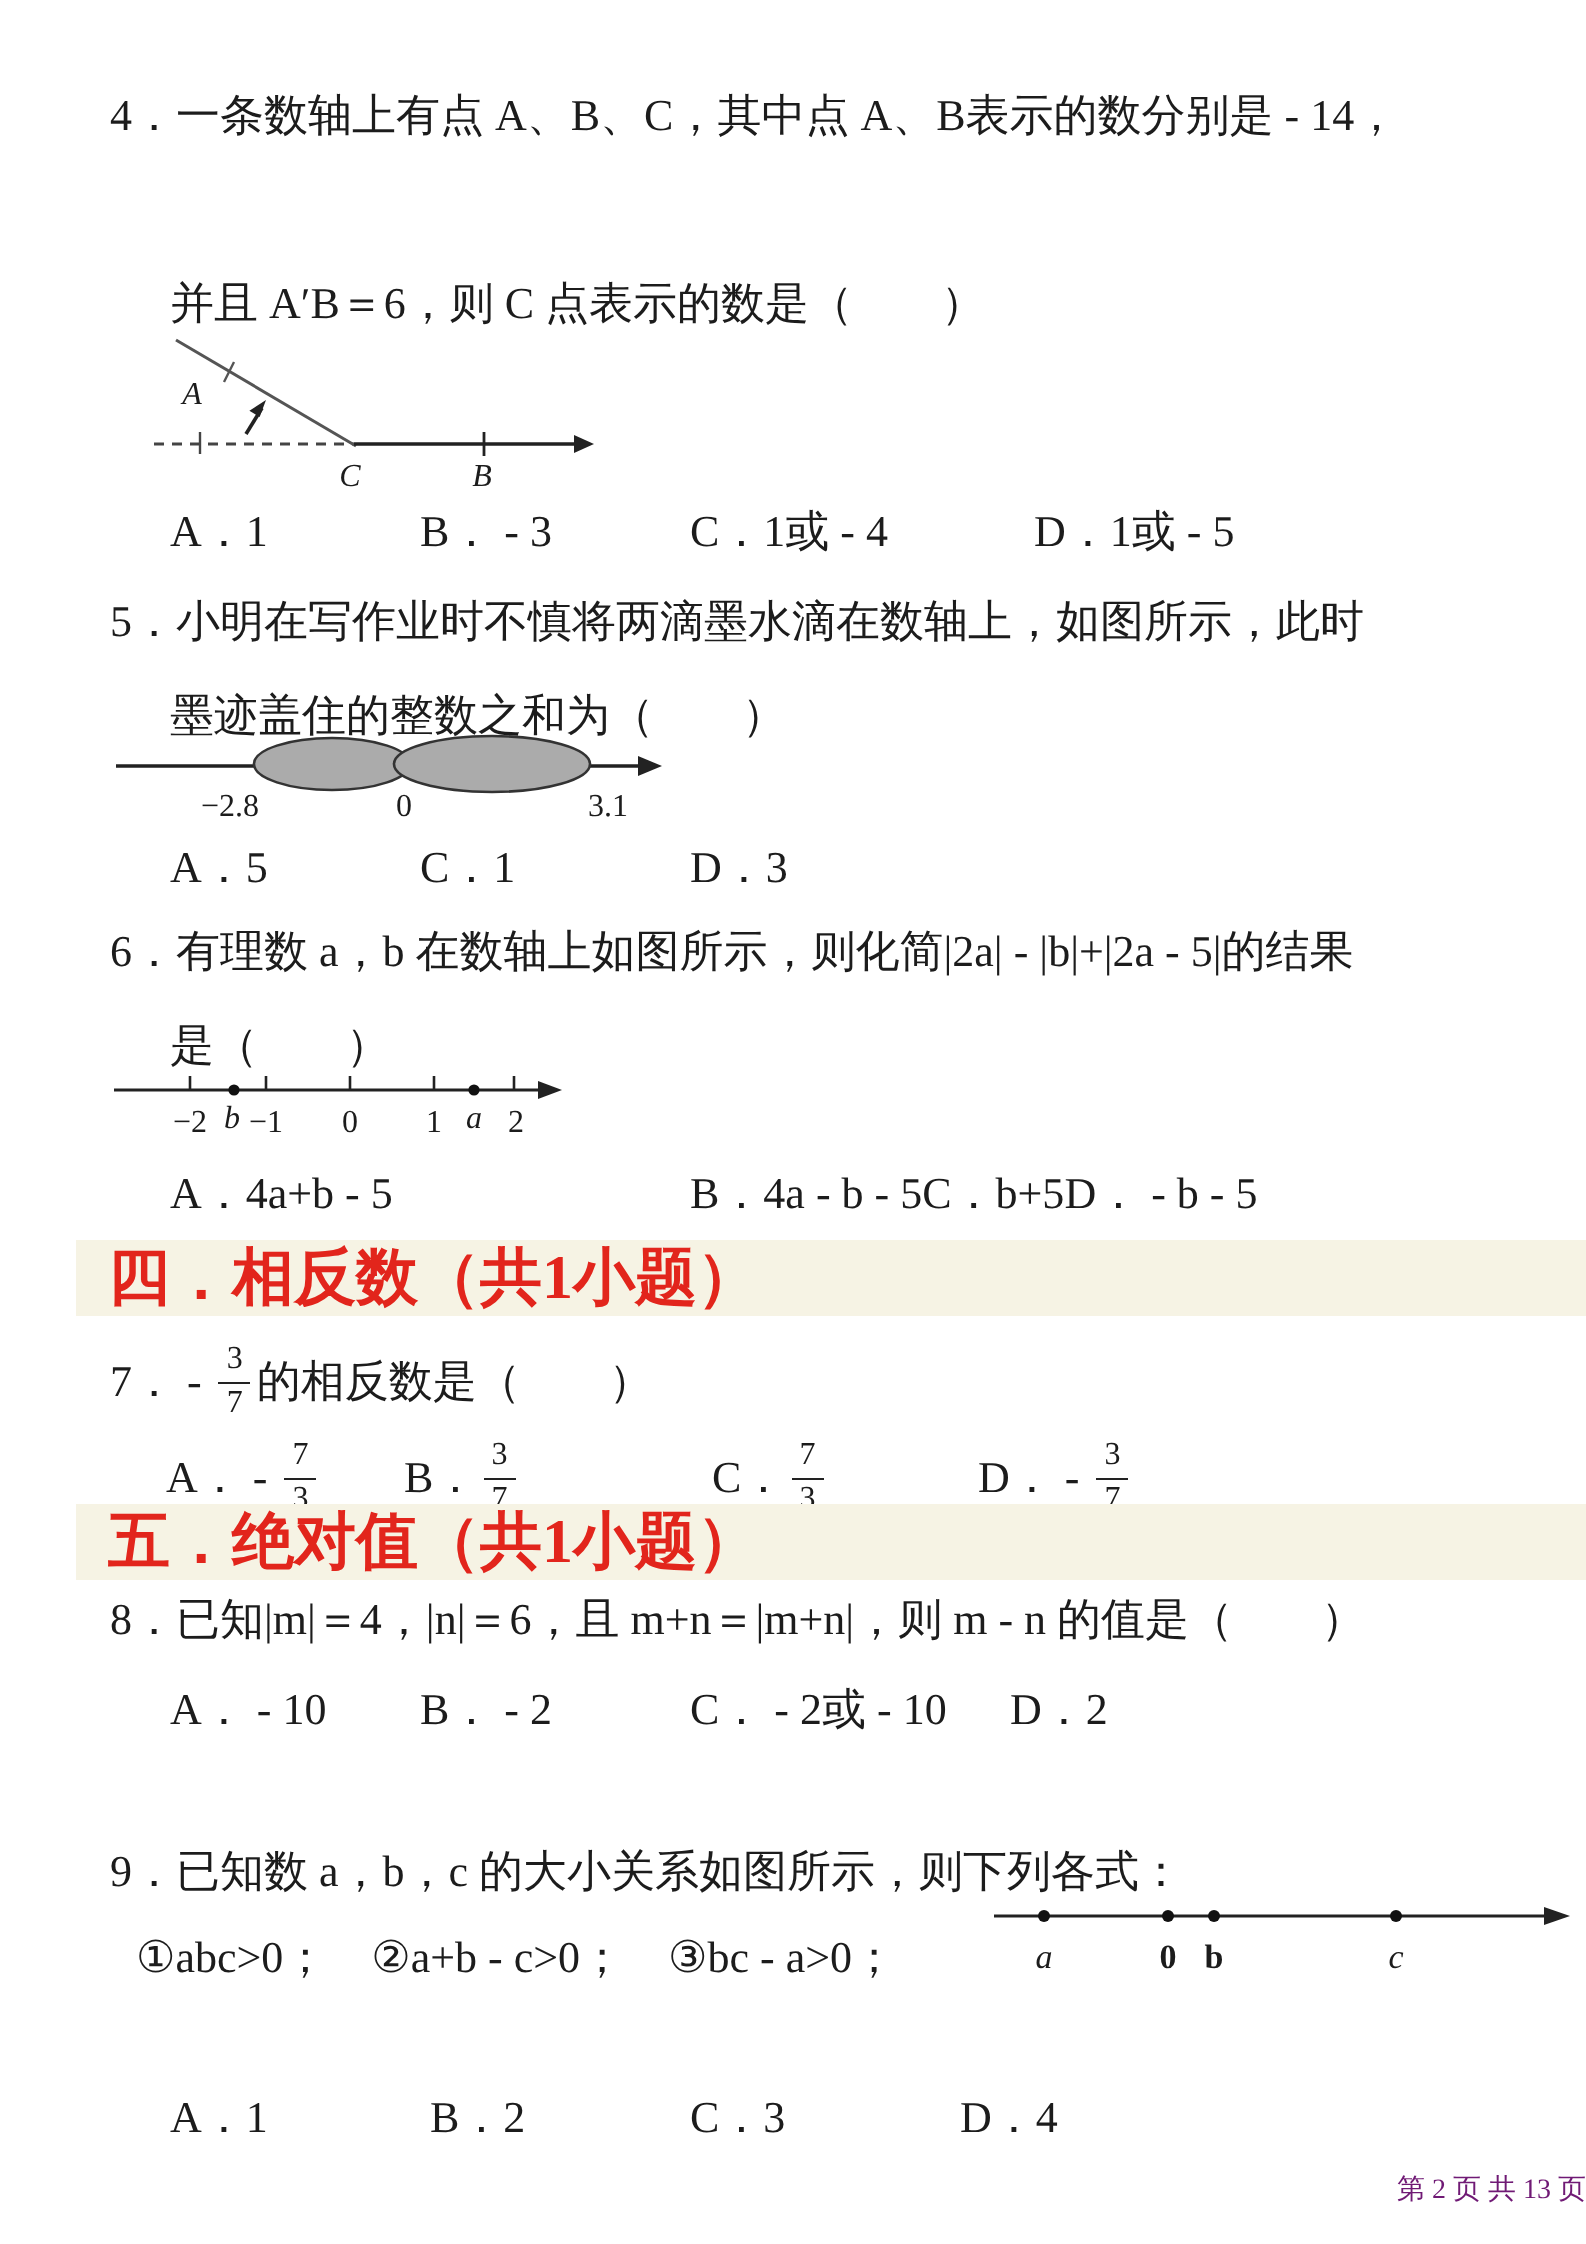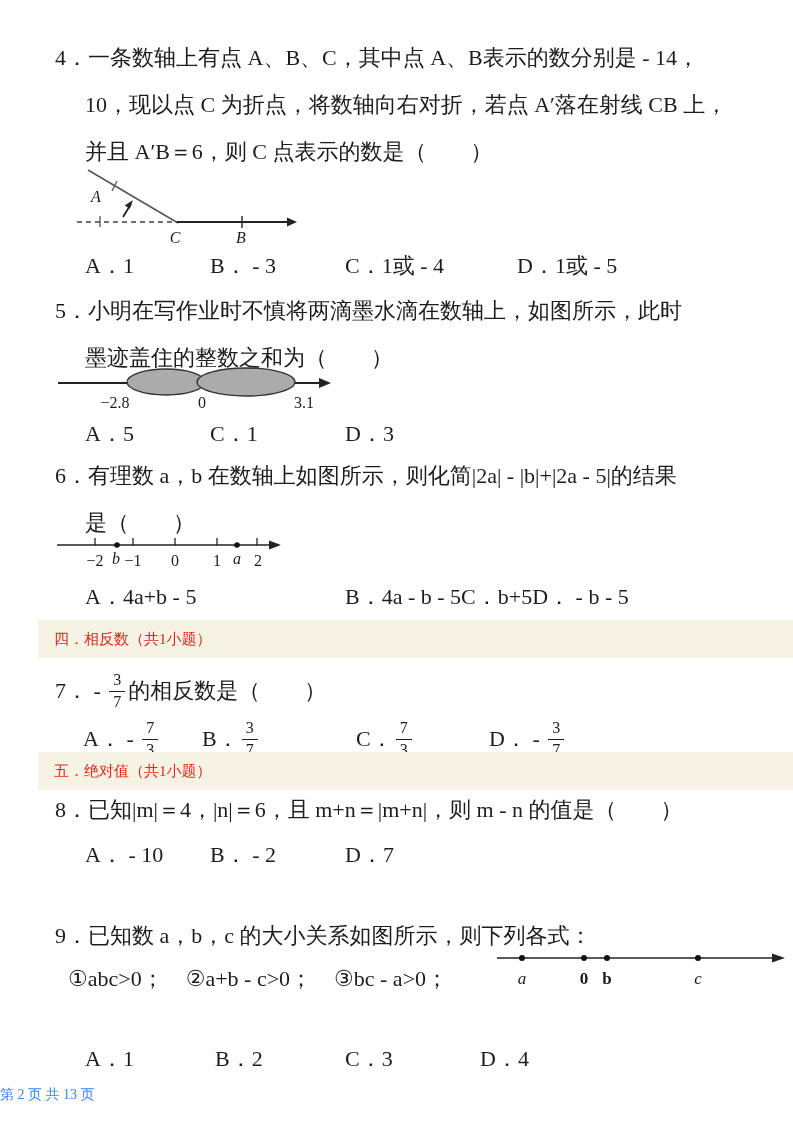--- a/index.html
+++ b/index.html
@@ -12,41 +12,40 @@
     position:relative;width:793px;height:1122px;background:#fff;overflow:hidden;
     font-family:"Liberation Serif","DejaVu Serif",serif;
     font-size:22px;color:#1c1c1c;
   }
   .line{position:absolute;white-space:pre;line-height:30px;}
   .opts{position:absolute;display:flex;white-space:pre;line-height:30px;}
   .opts span{display:inline-block;white-space:pre;}
   .heading{
     position:absolute;left:38px;right:0;height:38px;box-sizing:border-box;
     background:var(--strip-bg);color:var(--heading-red);
-    font-weight:normal;font-size:15px;display:flex;align-items:center;
+    font-weight:bold;font-size:31px;display:flex;align-items:center;
     padding-left:16px;white-space:pre;
   }
   .fline{position:absolute;display:flex;align-items:center;height:54px;white-space:pre;}
   .fcell{display:flex;align-items:center;white-space:pre;}
   .frac{display:inline-flex;flex-direction:column;align-items:center;font-size:16px;line-height:1.15;margin:0 3px;}
   .frac .num{display:block;border-bottom:1.5px solid #222;padding:0 4px 1px;}
   .frac .den{display:block;padding-top:1px;}
   .fig{position:absolute;}
   .fig text{font-family:"Liberation Serif","DejaVu Serif",serif;fill:#1c1c1c;}
   .fig .it{font-style:italic;}
-  .footer{position:absolute;left:0;right:0;top:1086px;text-align:left;
-    font-size:14px;color:#3b82f6;white-space:pre;}
+  .footer{position:absolute;left:0;right:0;top:1086px;text-align:right;
+    font-size:14px;color:#701a75;white-space:pre;}
 </style>
 </head>
 <body>
 
 <div class="page">
 
   <div class="line" style="top:43px;left:55px">4．一条数轴上有点 A、B、C，其中点 A、B表示的数分别是 - 14，</div>
-  <div class="line" style="top:90px;left:85px">10，现以点 C 为折点，将数轴向右对折，若点 A′落在射线 CB 上，</div>
   <div class="line" style="top:137px;left:85px">并且 A′B＝6，则 C 点表示的数是（　　）</div>
 
   <svg class="fig" style="top:165px;left:75px" width="225" height="82" viewBox="0 0 225 82">
     <line x1="2" y1="57" x2="102" y2="57" stroke="#444" stroke-width="1.4" stroke-dasharray="5 4"></line>
     <line x1="25" y1="51" x2="25" y2="62" stroke="#444" stroke-width="1.2"></line>
     <line x1="13" y1="5" x2="103" y2="58" stroke="#555" stroke-width="1.5"></line>
     <line x1="42" y1="16" x2="37" y2="26" stroke="#555" stroke-width="1.2"></line>
     <line x1="48" y1="52" x2="56" y2="39" stroke="#222" stroke-width="1.8"></line>
     <polygon points="58,35 54.8,43.5 49.7,40.4" fill="#222"></polygon>
     <line x1="102" y1="57" x2="214" y2="57" stroke="#222" stroke-width="1.8"></line>
@@ -157,21 +156,22 @@
   </div>
 
   <div class="heading" style="top:752px">
     <span>五．绝对值（共1小题）</span>
   </div>
 
   <div class="line" style="top:795px;left:55px">8．已知|m|＝4，|n|＝6，且 m+n＝|m+n|，则 m - n 的值是（　　）</div>
   <div class="opts" style="top:840px;left:85px">
     <span style="width:125px">A． - 10</span>
     <span style="width:135px">B． - 2</span>
-    <span>D．7</span>
+    <span style="width:160px">C． - 2或 - 10</span>
+    <span>D．2</span>
   </div>
 
 
   <div class="line" style="top:921px;left:55px">9．已知数 a，b，c 的大小关系如图所示，则下列各式：</div>
   <div class="line" style="top:964px;left:68px">①abc&gt;0；　②a+b - c&gt;0；　③bc - a&gt;0；</div>
 
   <svg class="fig" style="top:940px;left:495px" width="295" height="55" viewBox="0 0 295 55">
     <line x1="2" y1="18" x2="278" y2="18" stroke="#222" stroke-width="1.6"></line>
     <polygon points="290,18 277,13.5 277,22.5" fill="#222"></polygon>
     <circle cx="27" cy="18" r="3" fill="#111"></circle>

